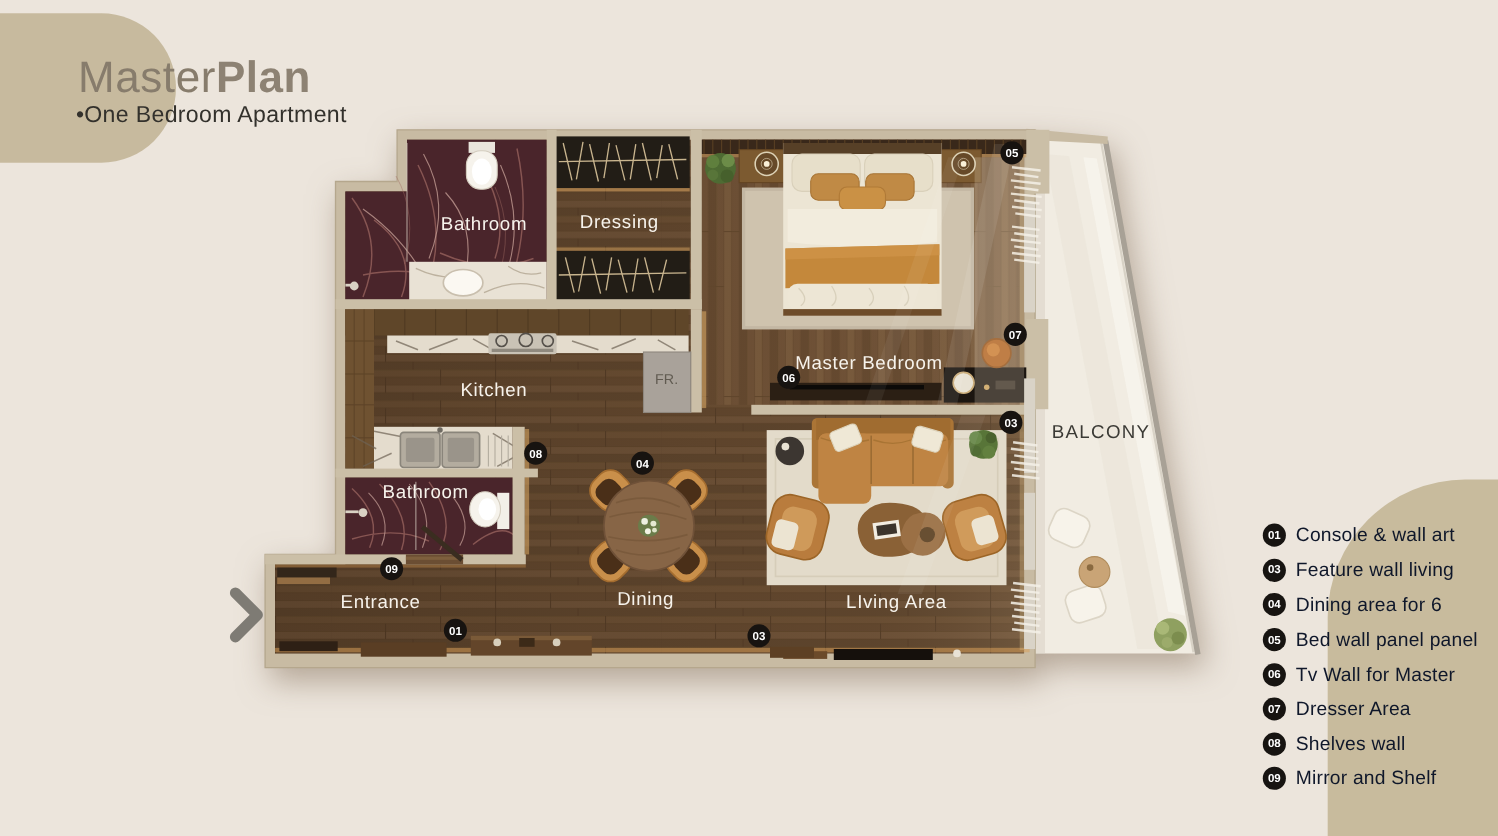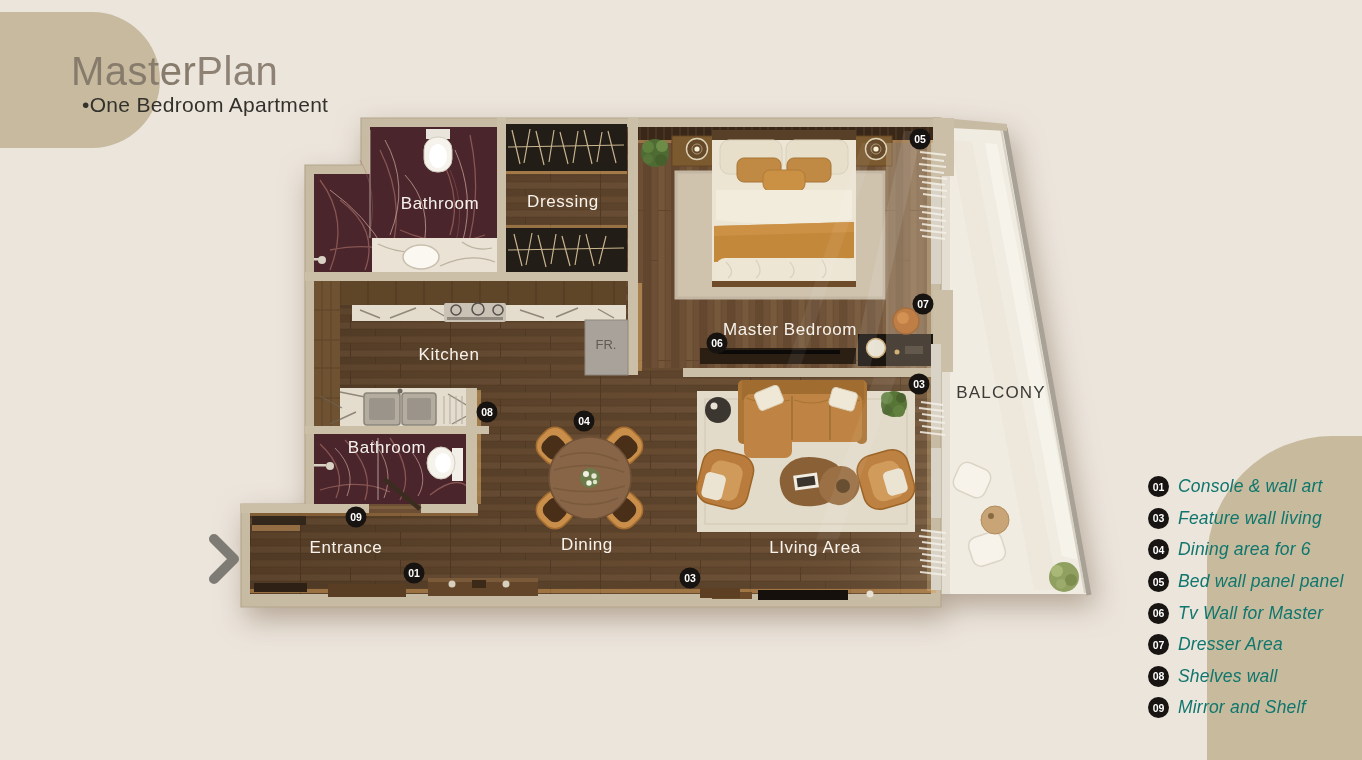--- a/index.html
+++ b/index.html
@@ -1,27 +1,27 @@
 <!DOCTYPE html>
 <html><head>
 <meta charset="utf-8">
 <style>
   html,body{margin:0;padding:0;}
   body{width:1362px;height:760px;background:#ece5dc;font-family:"Liberation Sans",sans-serif;overflow:hidden;position:relative;}
   .blob-tl{position:absolute;left:-80px;top:12px;width:240px;height:136px;background:#c7ba9e;border-radius:68px;}
   .blob-br{position:absolute;left:1207px;top:436px;width:175px;height:324px;background:#c8bb9d;border-radius:125px 0 0 0;}
   .title{position:absolute;left:71px;top:49px;font-size:40px;letter-spacing:0.5px;color:#8b8071;}
   .title b{font-weight:400;color:#877c6c;}
-  .title span{font-weight:400;color:#8d8273;}
-  .subtitle{position:absolute;left:69px;top:93px;font-size:21px;color:#33312c;letter-spacing:0.3px;margin-left:13px;}
+  .title span{font-weight:700;color:#8d8273;}
+  .subtitle{position:absolute;left:69px;top:93px;font-size:21px;color:#33312c;letter-spacing:0.3px;}
   .legend{position:absolute;left:1148px;top:471px;}
   .legend .row{display:flex;align-items:center;height:31.6px;}
   .legend .b{width:21px;height:21px;border-radius:50%;background:#171411;color:#fff;
      font-size:10.5px;font-weight:700;display:flex;align-items:center;justify-content:center;margin-right:9px;flex:0 0 21px;}
-  .legend .t{font-size:17.5px;color:#0f766e;white-space:nowrap;letter-spacing:0.2px;font-style:italic;}
+  .legend .t{font-size:17.5px;color:#0f172a;white-space:nowrap;letter-spacing:0.2px;}
   svg{position:absolute;left:0;top:0;}
   .plan{filter:drop-shadow(5px 12px 14px rgba(125,104,82,0.5));}
   .lab{fill:#f7f3ec;font-size:17px;letter-spacing:0.6px;}
   .badge-c{fill:#171310;}
   .badge-t{fill:#ffffff;font-size:10.5px;font-weight:700;text-anchor:middle;}
 </style>
 </head>
 <body>
 <div class="blob-tl"></div>
 <div class="blob-br"></div>

